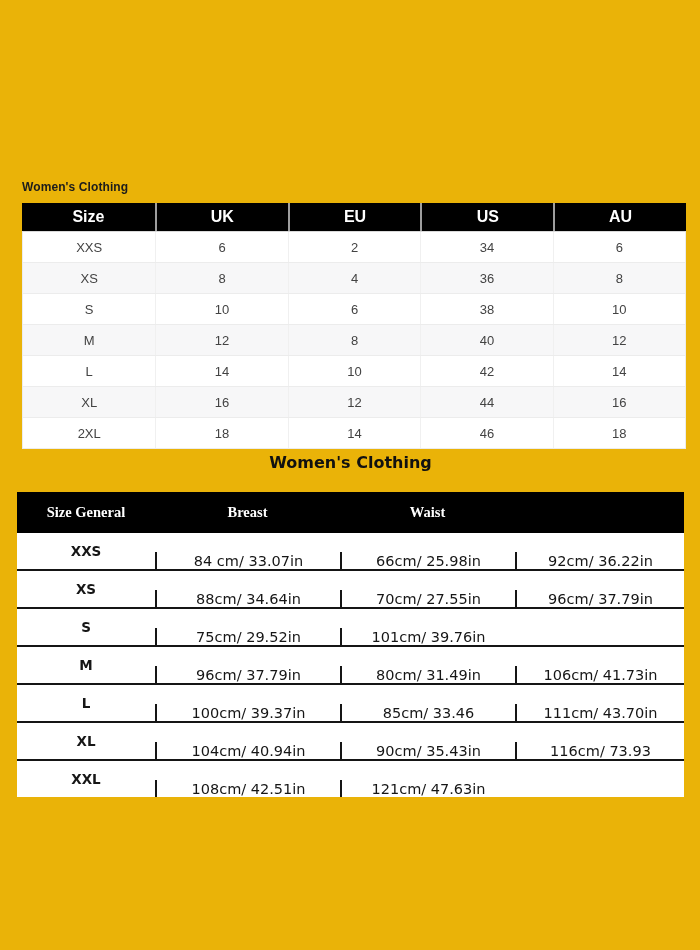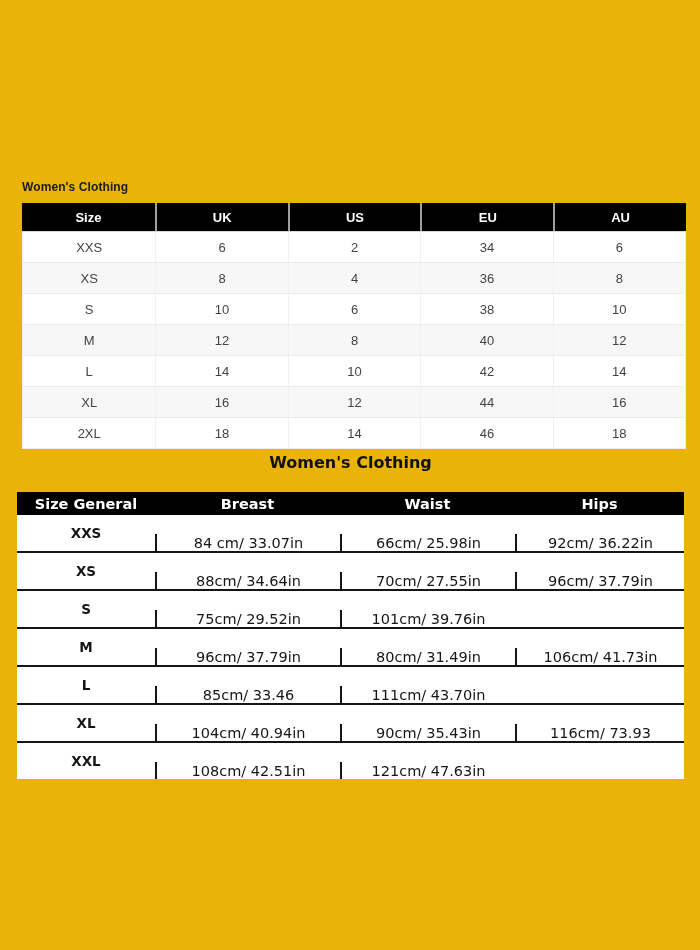--- a/index.html
+++ b/index.html
@@ -40,21 +40,21 @@
   }
   .conv-table .thead {
     grid-template-columns: repeat(5, 1fr);
     height: 28px;
   }
   .conv-table .thead .hcell {
     display: flex;
     align-items: center;
     justify-content: center;
     color: #ffffff;
-    font-size: 13px;
+    font-size: 16px;
     font-weight: 600;
   }
   .conv-table .thead .hcell + .hcell {
     border-left: 2px solid #9e9e9e;
     text-align: right;
   }
   .conv-table .tbody {
     border: 1px solid #ececec;
     border-top: 1px solid #d9d9d9;
   }
@@ -94,21 +94,22 @@
   
   .meas-table {
     position: absolute;
     left: 17px;
     top: 492px;
     width: 667px;
     font-family: "DejaVu Sans", sans-serif;
   }
   .meas-table .thead {
     grid-template-columns: 138px 185px 175px 169px;
-    height: 23px;
+    height: 41px;
+    font-family: Liberation Serif, serif;
   }
   .meas-table .thead .hcell {
     display: flex;
     align-items: center;
     justify-content: center;
     color: #ffffff;
     font-size: 14.5px;
     font-weight: bold;
   }
   .meas-table .trow {
@@ -140,22 +141,22 @@
 <body>
 
 <div class="canvas">
 
   <div class="conv-label">Women's Clothing</div>
 
   <div class="conv-table">
     <div class="thead">
         <div class="hcell">Size</div>
         <div class="hcell">UK</div>
+        <div class="hcell">EU</div>
         <div class="hcell">US</div>
-        <div class="hcell">EU</div>
         <div class="hcell">AU</div>
       </div>
     <div class="tbody">
         <div class="trow">
           <div class="cell">XXS</div>
           <div class="cell">6</div>
           <div class="cell">2</div>
           <div class="cell">34</div>
           <div class="cell">6</div>
         </div>
@@ -204,21 +205,20 @@
       </div>
   </div>
 
   <div class="meas-title">Women's Clothing</div>
 
   <div class="meas-table">
     <div class="thead">
         <div class="hcell">Size General</div>
         <div class="hcell">Breast</div>
         <div class="hcell">Waist</div>
-        <div class="hcell">Hips</div>
       </div>
     <div class="tbody">
         <div class="trow">
           <div class="cell">XXS</div>
           <div class="cell">84 cm/ 33.07in</div>
           <div class="cell">66cm/ 25.98in</div>
           <div class="cell">92cm/ 36.22in</div>
         </div>
         <div class="trow">
           <div class="cell">XS</div>
@@ -232,20 +232,21 @@
           <div class="cell">101cm/ 39.76in</div>
         </div>
         <div class="trow">
           <div class="cell">M</div>
           <div class="cell">96cm/ 37.79in</div>
           <div class="cell">80cm/ 31.49in</div>
           <div class="cell">106cm/ 41.73in</div>
         </div>
         <div class="trow">
           <div class="cell">L</div>
+          <div class="cell">100cm/ 39.37in</div>
           <div class="cell">85cm/ 33.46</div>
           <div class="cell">111cm/ 43.70in</div>
         </div>
         <div class="trow">
           <div class="cell">XL</div>
           <div class="cell">104cm/ 40.94in</div>
           <div class="cell">90cm/ 35.43in</div>
           <div class="cell">116cm/ 73.93</div>
         </div>
         <div class="trow">

